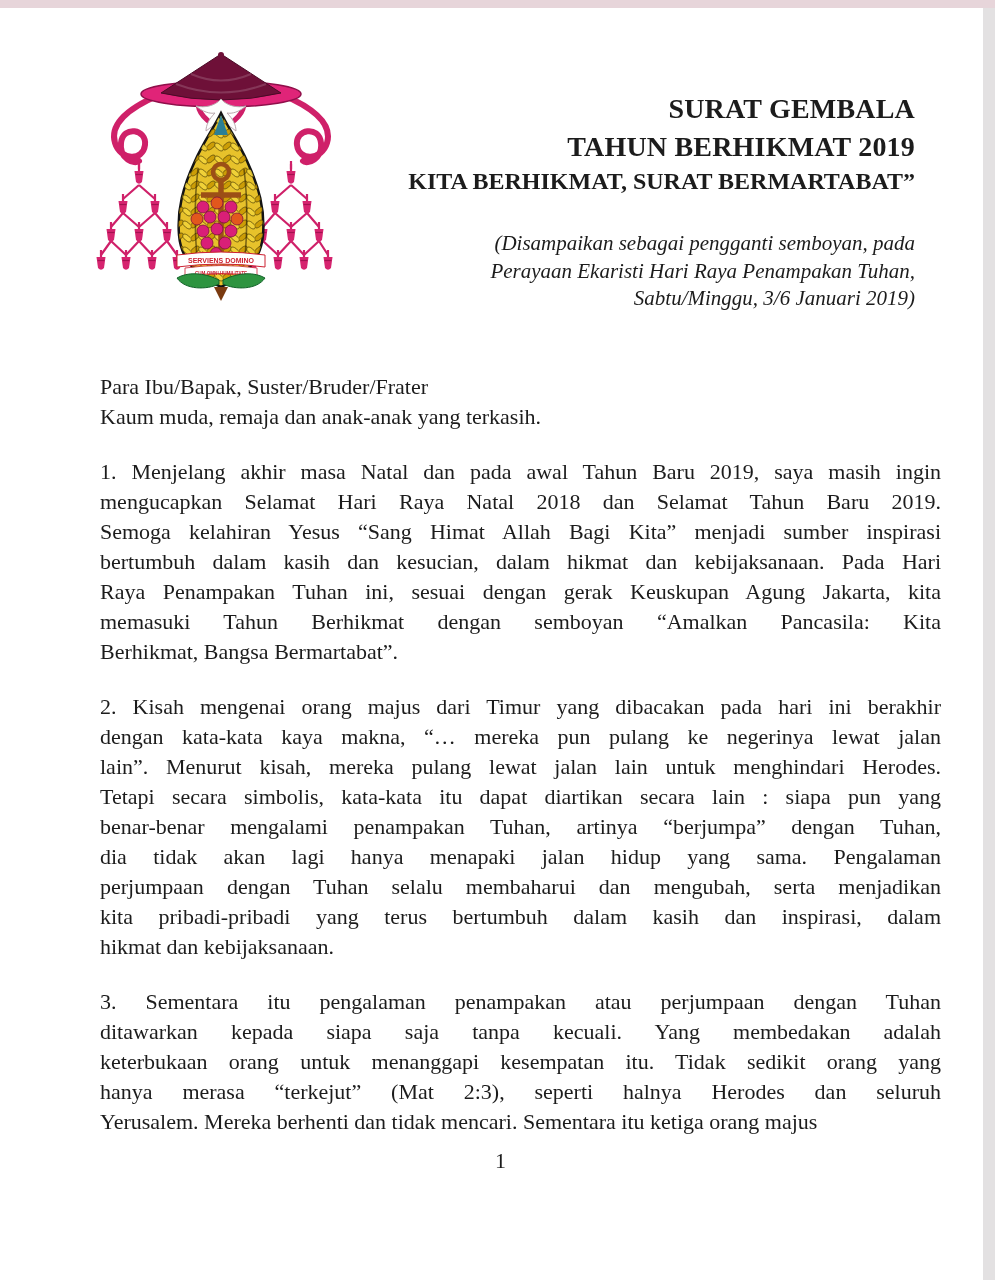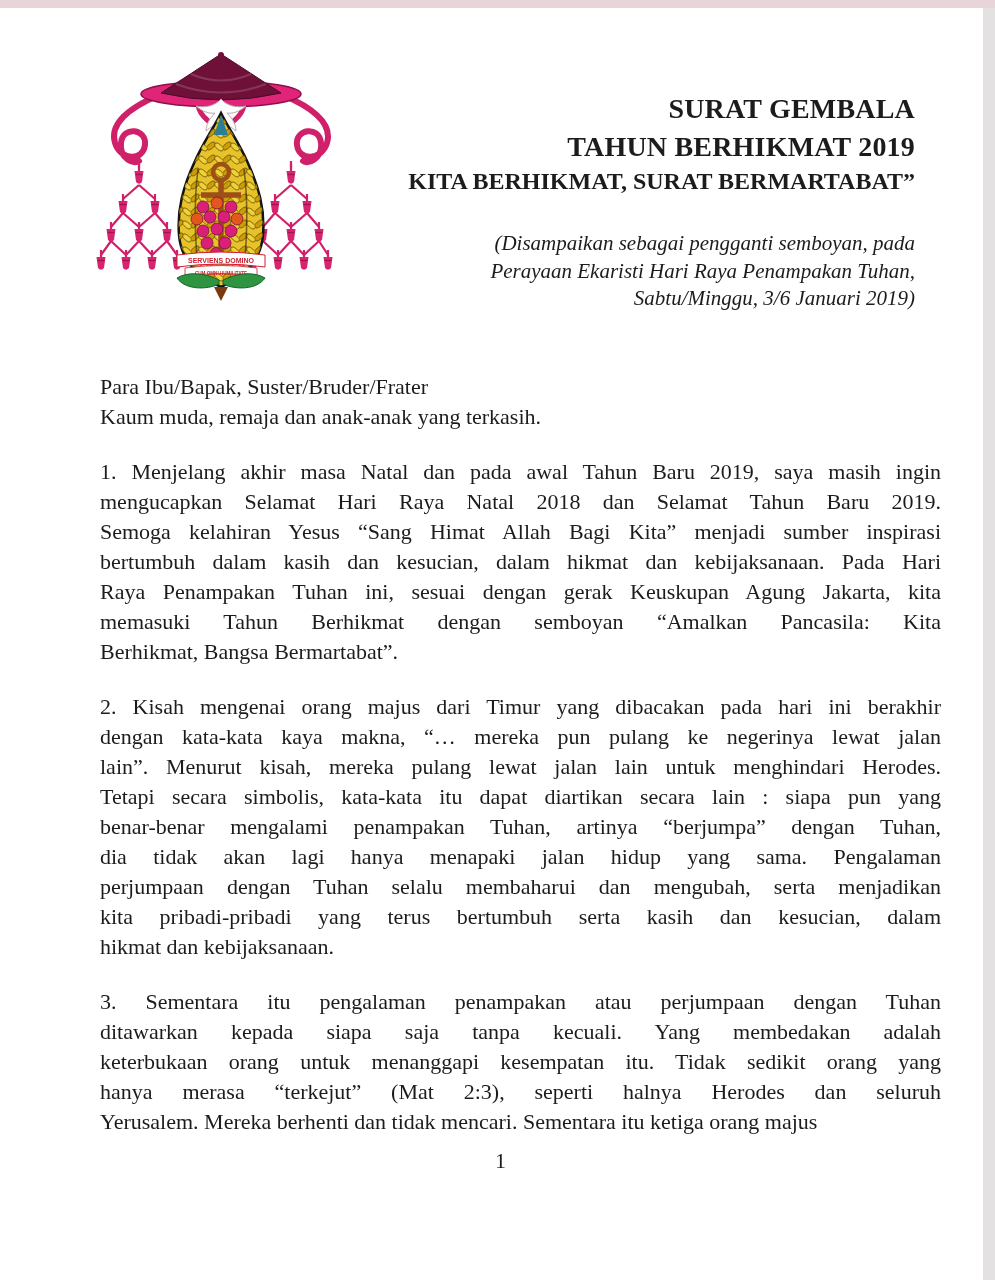--- a/index.html
+++ b/index.html
@@ -169,21 +169,21 @@
         <div class="line last">Berhikmat, Bangsa Bermartabat”.</div>
       </div>
       <div class="para">
         <div class="line">2. Kisah mengenai orang majus dari Timur yang dibacakan pada hari ini berakhir</div>
         <div class="line">dengan kata-kata kaya makna, “… mereka pun pulang ke negerinya lewat jalan</div>
         <div class="line">lain”. Menurut kisah, mereka pulang lewat jalan lain untuk menghindari Herodes.</div>
         <div class="line">Tetapi secara simbolis, kata-kata itu dapat diartikan secara lain : siapa pun yang</div>
         <div class="line">benar-benar mengalami penampakan Tuhan, artinya “berjumpa” dengan Tuhan,</div>
         <div class="line">dia tidak akan lagi hanya menapaki jalan hidup yang sama. Pengalaman</div>
         <div class="line">perjumpaan dengan Tuhan selalu membaharui dan mengubah, serta menjadikan</div>
-        <div class="line">kita pribadi-pribadi yang terus bertumbuh serta kasih dan kesucian, dalam</div>
+        <div class="line">kita pribadi-pribadi yang terus bertumbuh dalam kasih dan inspirasi, dalam</div>
         <div class="line last">hikmat dan kebijaksanaan.</div>
       </div>
       <div class="para">
         <div class="line">3. Sementara itu pengalaman penampakan atau perjumpaan dengan Tuhan</div>
         <div class="line">ditawarkan kepada siapa saja tanpa kecuali. Yang membedakan adalah</div>
         <div class="line">keterbukaan orang untuk menanggapi kesempatan itu. Tidak sedikit orang yang</div>
         <div class="line">hanya merasa “terkejut” (Mat 2:3), seperti halnya Herodes dan seluruh</div>
         <div class="line last">Yerusalem. Mereka berhenti dan tidak mencari. Sementara itu ketiga orang majus</div>
       </div>
     </div>

